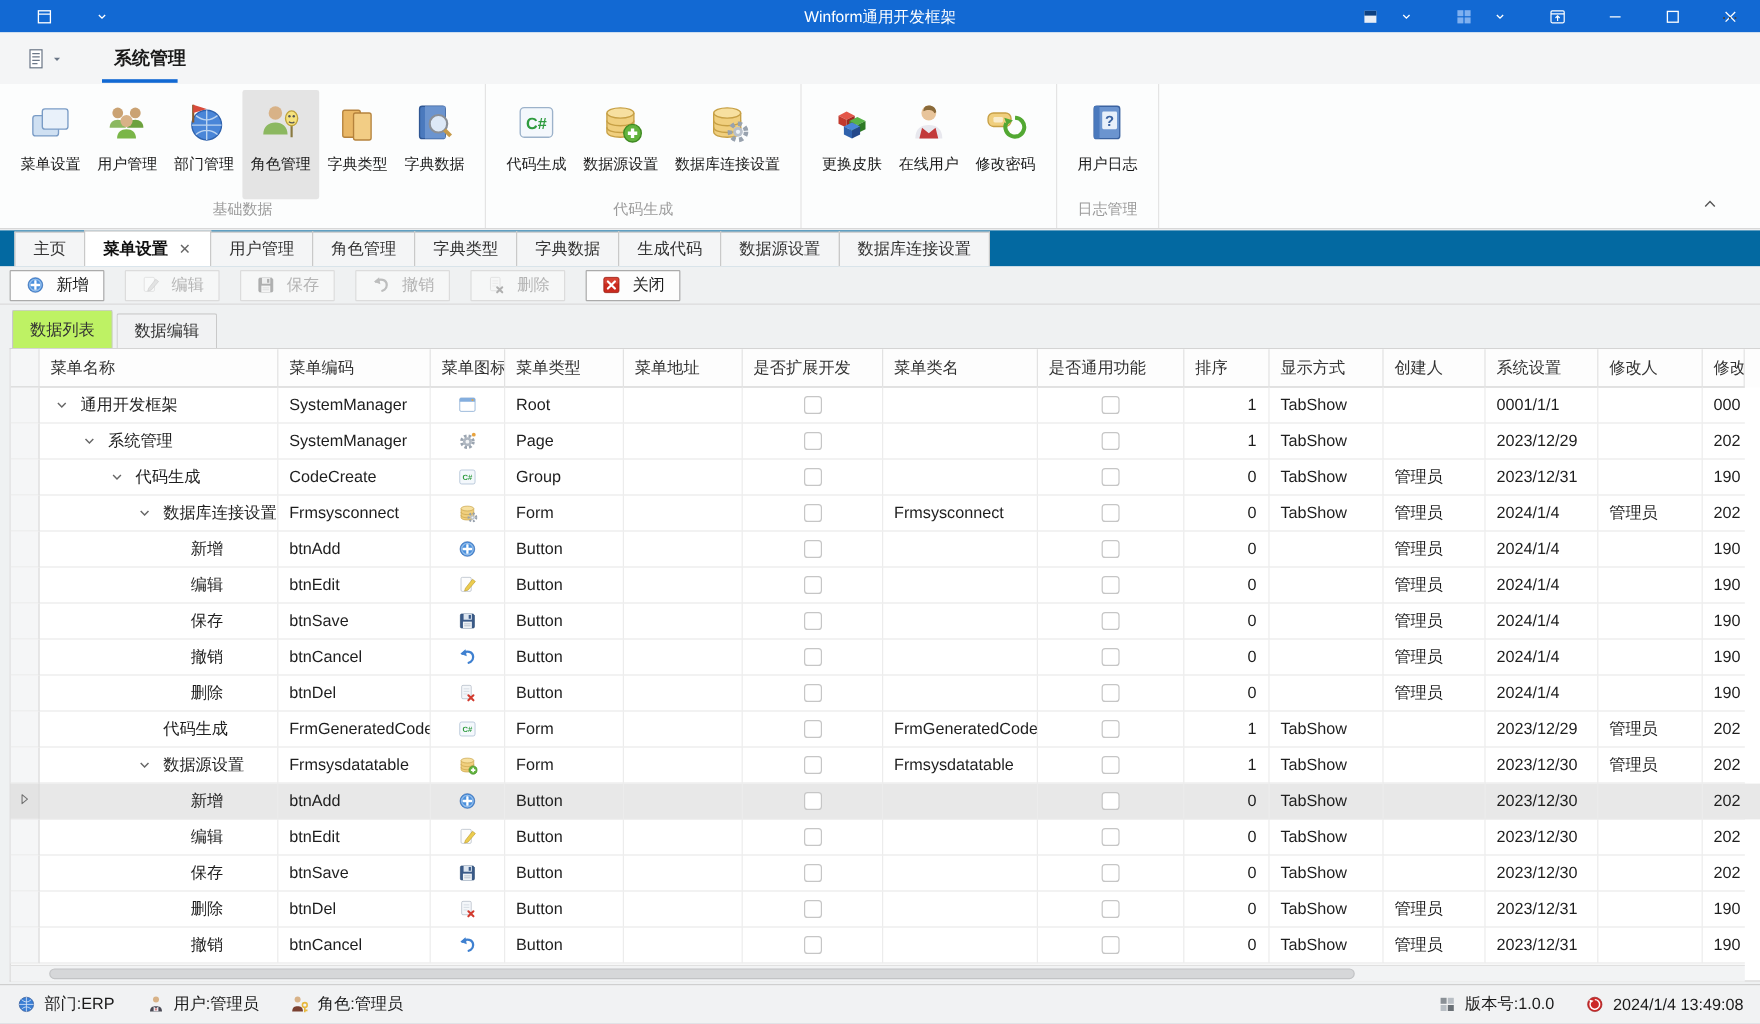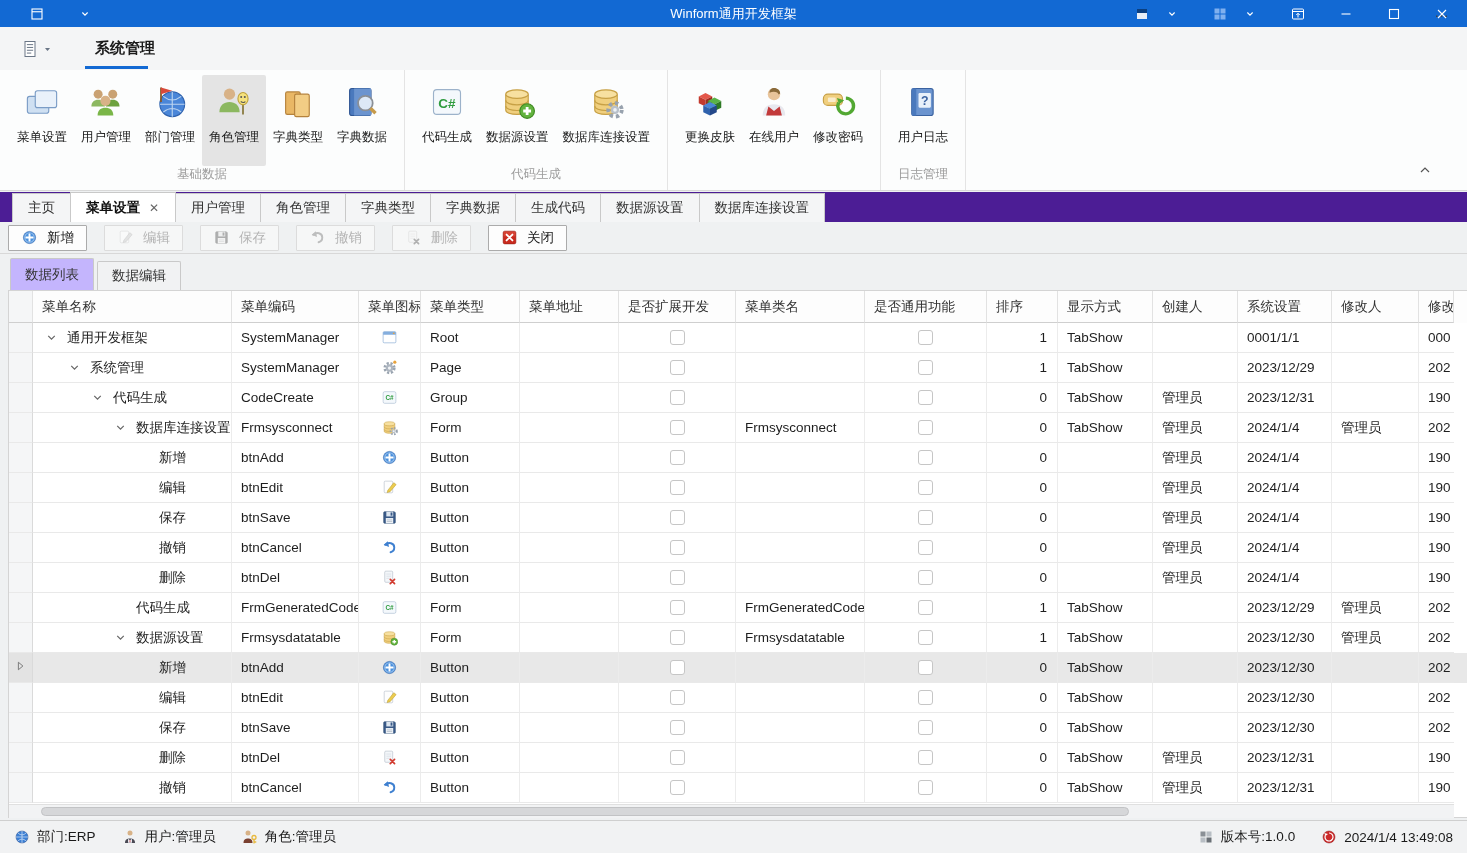--- a/index.html
+++ b/index.html
@@ -35,21 +35,21 @@
            border-radius:2px; cursor:default; }
   .ritem.sel { background:#e4e4e4; }
   .ricon { width:36px; height:36px; }
   .ricon svg { width:36px; height:36px; }
   .rlabel { margin-top:9px; font-size:12.5px; color:#1a1a1a; white-space:nowrap; }
   .rgroup-label { height:24px; text-align:center; color:#9b9b9b; font-size:12.5px; padding-bottom:5px; }
   .ribbon-collapse { position:absolute; right:30px; top:162px; width:20px; height:20px; }
   .ribbon-collapse svg { width:16px; height:16px; }
 
   
-  .doctabs { position:absolute; left:0; top:192px; width:1467px; height:30px; background:#4c1d95;
+  .doctabs { position:absolute; left:0; top:192px; width:1467px; height:30px; background:#0369a1;
              display:flex; align-items:flex-end; padding-left:12px; }
   .dtab { height:29px; display:flex; align-items:center; gap:8px; padding:0 15px; background:#f4f5f6;
           border:1px solid #c9c9c9; border-bottom:none; margin-right:-1px; font-size:13.5px; color:#333;
           cursor:default; }
   .dtab.active { background:#fff; height:30px; font-weight:bold; color:#111; }
   .dtab .closex { font-size:12px; color:#666; padding:0 1px; }
   .tab-overflow { position:absolute; right:12px; top:3px; width:26px; height:22px; text-align:center;
                   font-size:15px; color:#444; letter-spacing:1px; }
 
   
@@ -61,21 +61,21 @@
   .toolbtn .ticon svg { width:17px; height:17px; }
   .toolbtn.disabled { color:#b4b4b4; border-color:#dcdcdc; background:#f6f7f7; }
   .toolbtn.disabled .ticon { filter:grayscale(1) opacity(.45); }
 
   
   .subtabs { position:absolute; left:0; top:254px; width:1467px; height:36px; background:#eff1f2;
              display:flex; align-items:flex-end; padding-left:10px; }
   .stab { height:29px; display:flex; align-items:center; padding:0 14px; border:1px solid #c9c9c9;
           border-bottom:none; background:#f1f2f3; margin-right:3px; font-size:13.5px; color:#333;
           border-radius:2px 2px 0 0; cursor:default; }
-  .stab.active { background:#c4b5fd; height:32px; position:relative; z-index:3; }
+  .stab.active { background:#bef264; height:32px; position:relative; z-index:3; }
 
   
   .grid { position:absolute; left:8px; top:290px; width:1459px; height:528px; background:#fff;
           border:1px solid #d4d4d4; border-right:none; }
   .gheader { display:flex; height:32px; background:#fdfdfd; }
   .gh { display:flex; align-items:center; padding-left:9px; font-size:13.5px; color:#333;
         border-right:1px solid #e2e2e2; border-bottom:1px solid #cfcfcf; overflow:hidden; white-space:nowrap; }
   .grow { display:flex; height:30px; background:#fff; }
   .grow.sel { background:#e8e8e8; }
   .gc { display:flex; align-items:center; padding-left:9px; border-right:1px solid #ececec;

